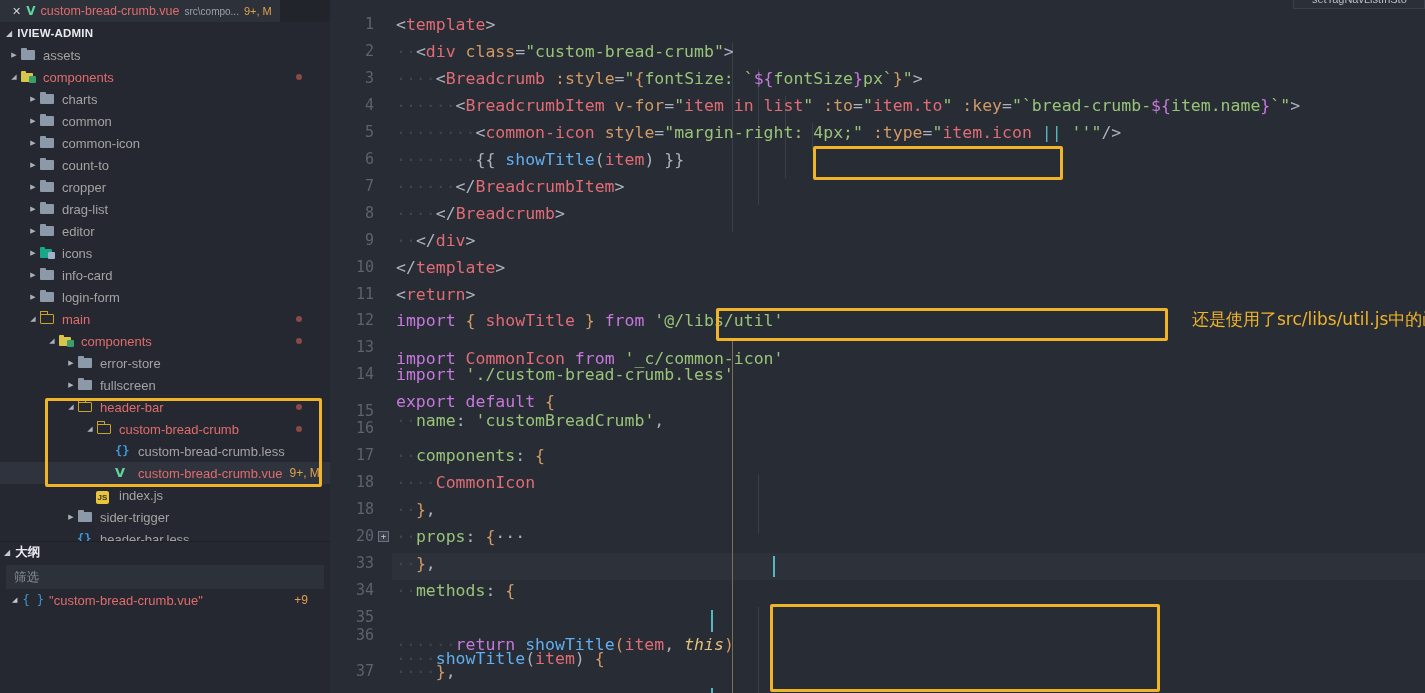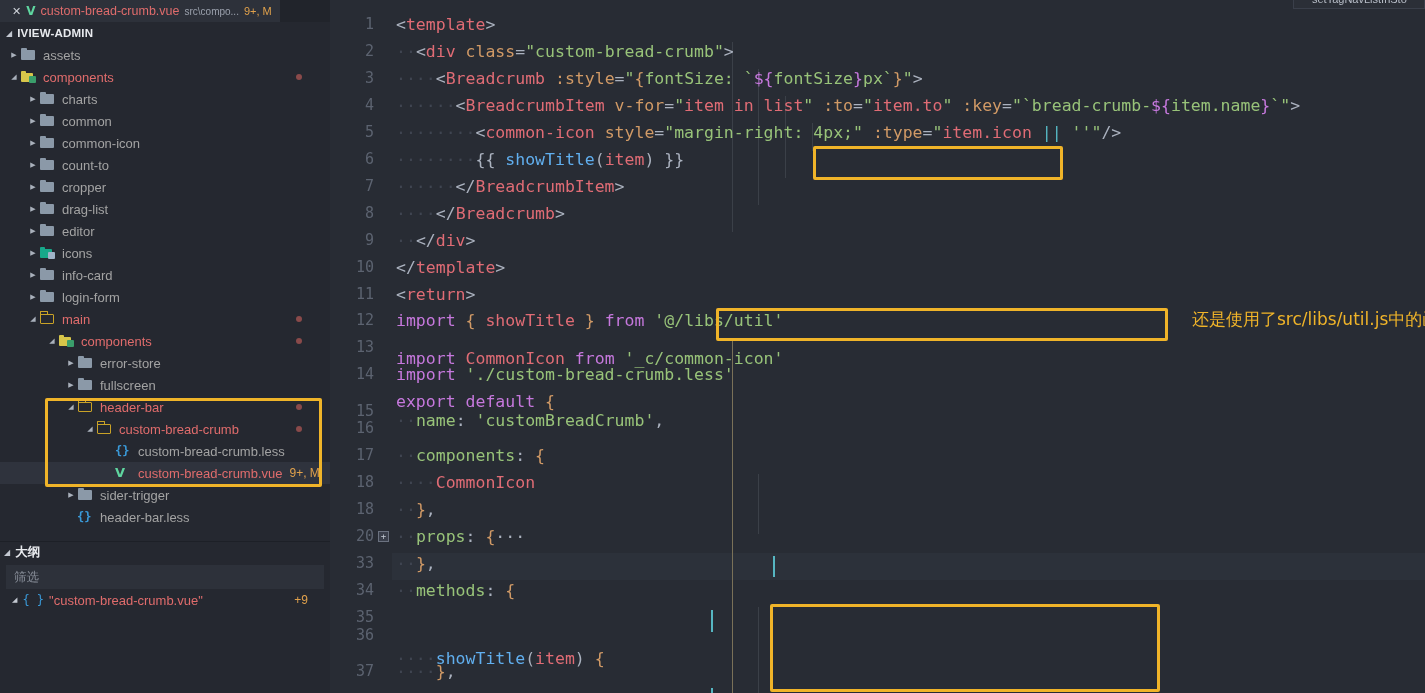--- a/index.html
+++ b/index.html
@@ -444,20 +444,25 @@
         <div class="trow" style="padding-left: 103px;">
           <span class="arrow empty">▶</span>
           <span class="ficon ic-less">{}</span>
           <span class="tlabel c-grey">custom-bread-crumb.less</span>
         </div>
         <div class="trow sel" style="padding-left: 103px;">
           <span class="arrow empty">▶</span>
           <span class="ficon ic-vue">V</span>
           <span class="tlabel c-red">custom-bread-crumb.vue</span>
           <span class="badge9">9+, M</span>
+        </div>
+        <div class="trow" style="padding-left: 84px;">
+          <span class="arrow empty">▶</span>
+          <span class="ficon"><span class="ic-js">JS</span></span>
+          <span class="tlabel c-grey">index.js</span>
         </div>
         <div class="trow" style="padding-left: 65px;">
           <span class="arrow">▶</span>
           <span class="ficon">
             <span class="fold"></span>
           </span>
           <span class="tlabel c-grey">sider-trigger</span>
         </div>
         <div class="trow" style="padding-left: 65px;">
           <span class="arrow empty">▶</span>
@@ -550,16 +555,17 @@
       <div class="ln" style="top: 527.05px;">20</div>
       <div class="fold-btn" style="top: 531.05px;">+</div>
       <div class="code-line" style="top: 527.05px;"><span class="ws">··</span><span class="t-prop">props</span><span class="t-punc">:</span> <span class="t-brace">{</span><span class="t-punc">···</span></div>
       <div class="ln" style="top: 554px;">33</div>
       <div class="code-line" style="top: 554px;"><span class="ws">··</span><span class="t-brace">}</span><span class="t-punc">,</span></div>
       <div class="ln" style="top: 580.95px;">34</div>
       <div class="code-line" style="top: 580.95px;"><span class="ws">··</span><span class="t-prop">methods</span><span class="t-punc">:</span> <span class="t-brace">{</span></div>
       <div class="ln" style="top: 607.9px;">35</div>
       <div class="code-line" style="top: 607.9px; margin-top: 41px;"><span class="ws">····</span><span class="t-fn">showTitle</span><span class="t-white">(</span><span class="t-var">item</span><span class="t-white">)</span> <span class="t-brace">{</span></div>
       <div class="ln" style="top: 626px;">36</div>
+      <div class="code-line" style="top: 634.85px;"><span class="ws">······</span><span class="t-kw">return</span> <span class="t-fn">showTitle</span><span class="t-brace">(</span><span class="t-var">item</span><span class="t-punc">,</span> <span class="t-it">this</span><span class="t-brace">)</span></div>
       <div class="ln" style="top: 661.8px;">37</div>
       <div class="code-line" style="top: 661.8px;"><span class="ws">····</span><span class="t-brace">}</span><span class="t-punc">,</span></div>
     </div>
 </div>
 
 </body></html>

